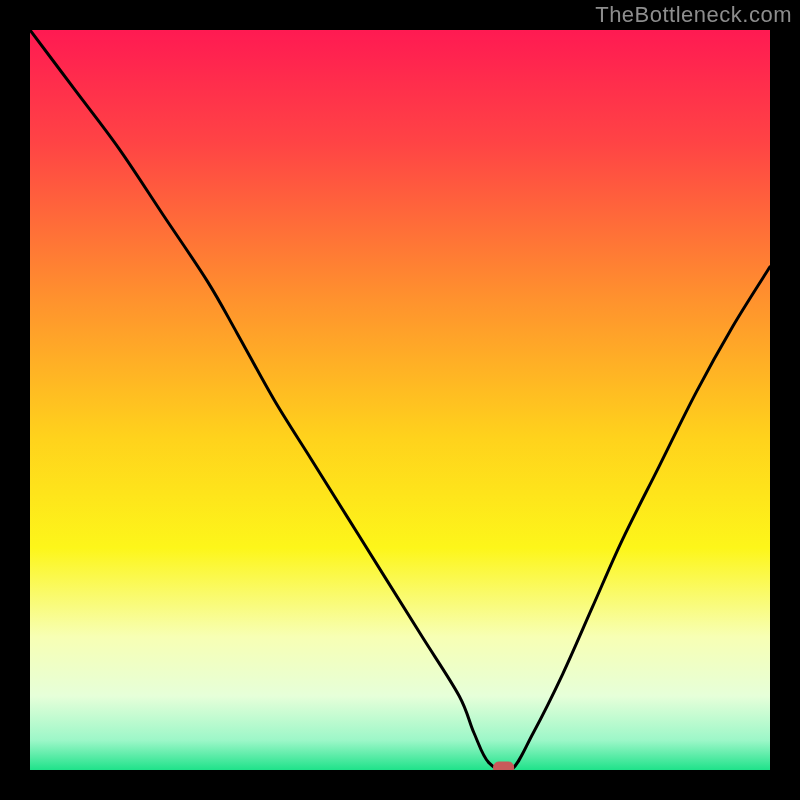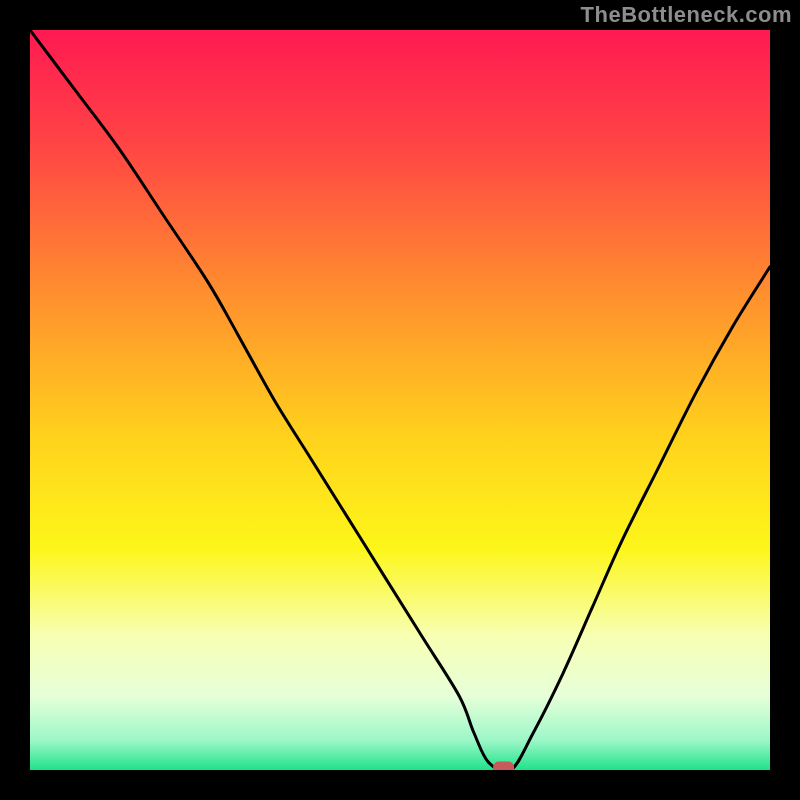--- a/index.html
+++ b/index.html
@@ -16,21 +16,21 @@
     width: 800px;
     height: 800px;
     background: #000000;
   }
   .watermark {
     position: absolute;
     top: 2px;
     right: 8px;
     color: #8d8d8d;
     font-size: 22px;
-    font-weight: 700;
+    font-weight: 400;
     letter-spacing: 0.5px;
     z-index: 10;
   }
   .plot-area {
     position: absolute;
     left: 30px;
     top: 30px;
     width: 740px;
     height: 740px;
     overflow: hidden;

